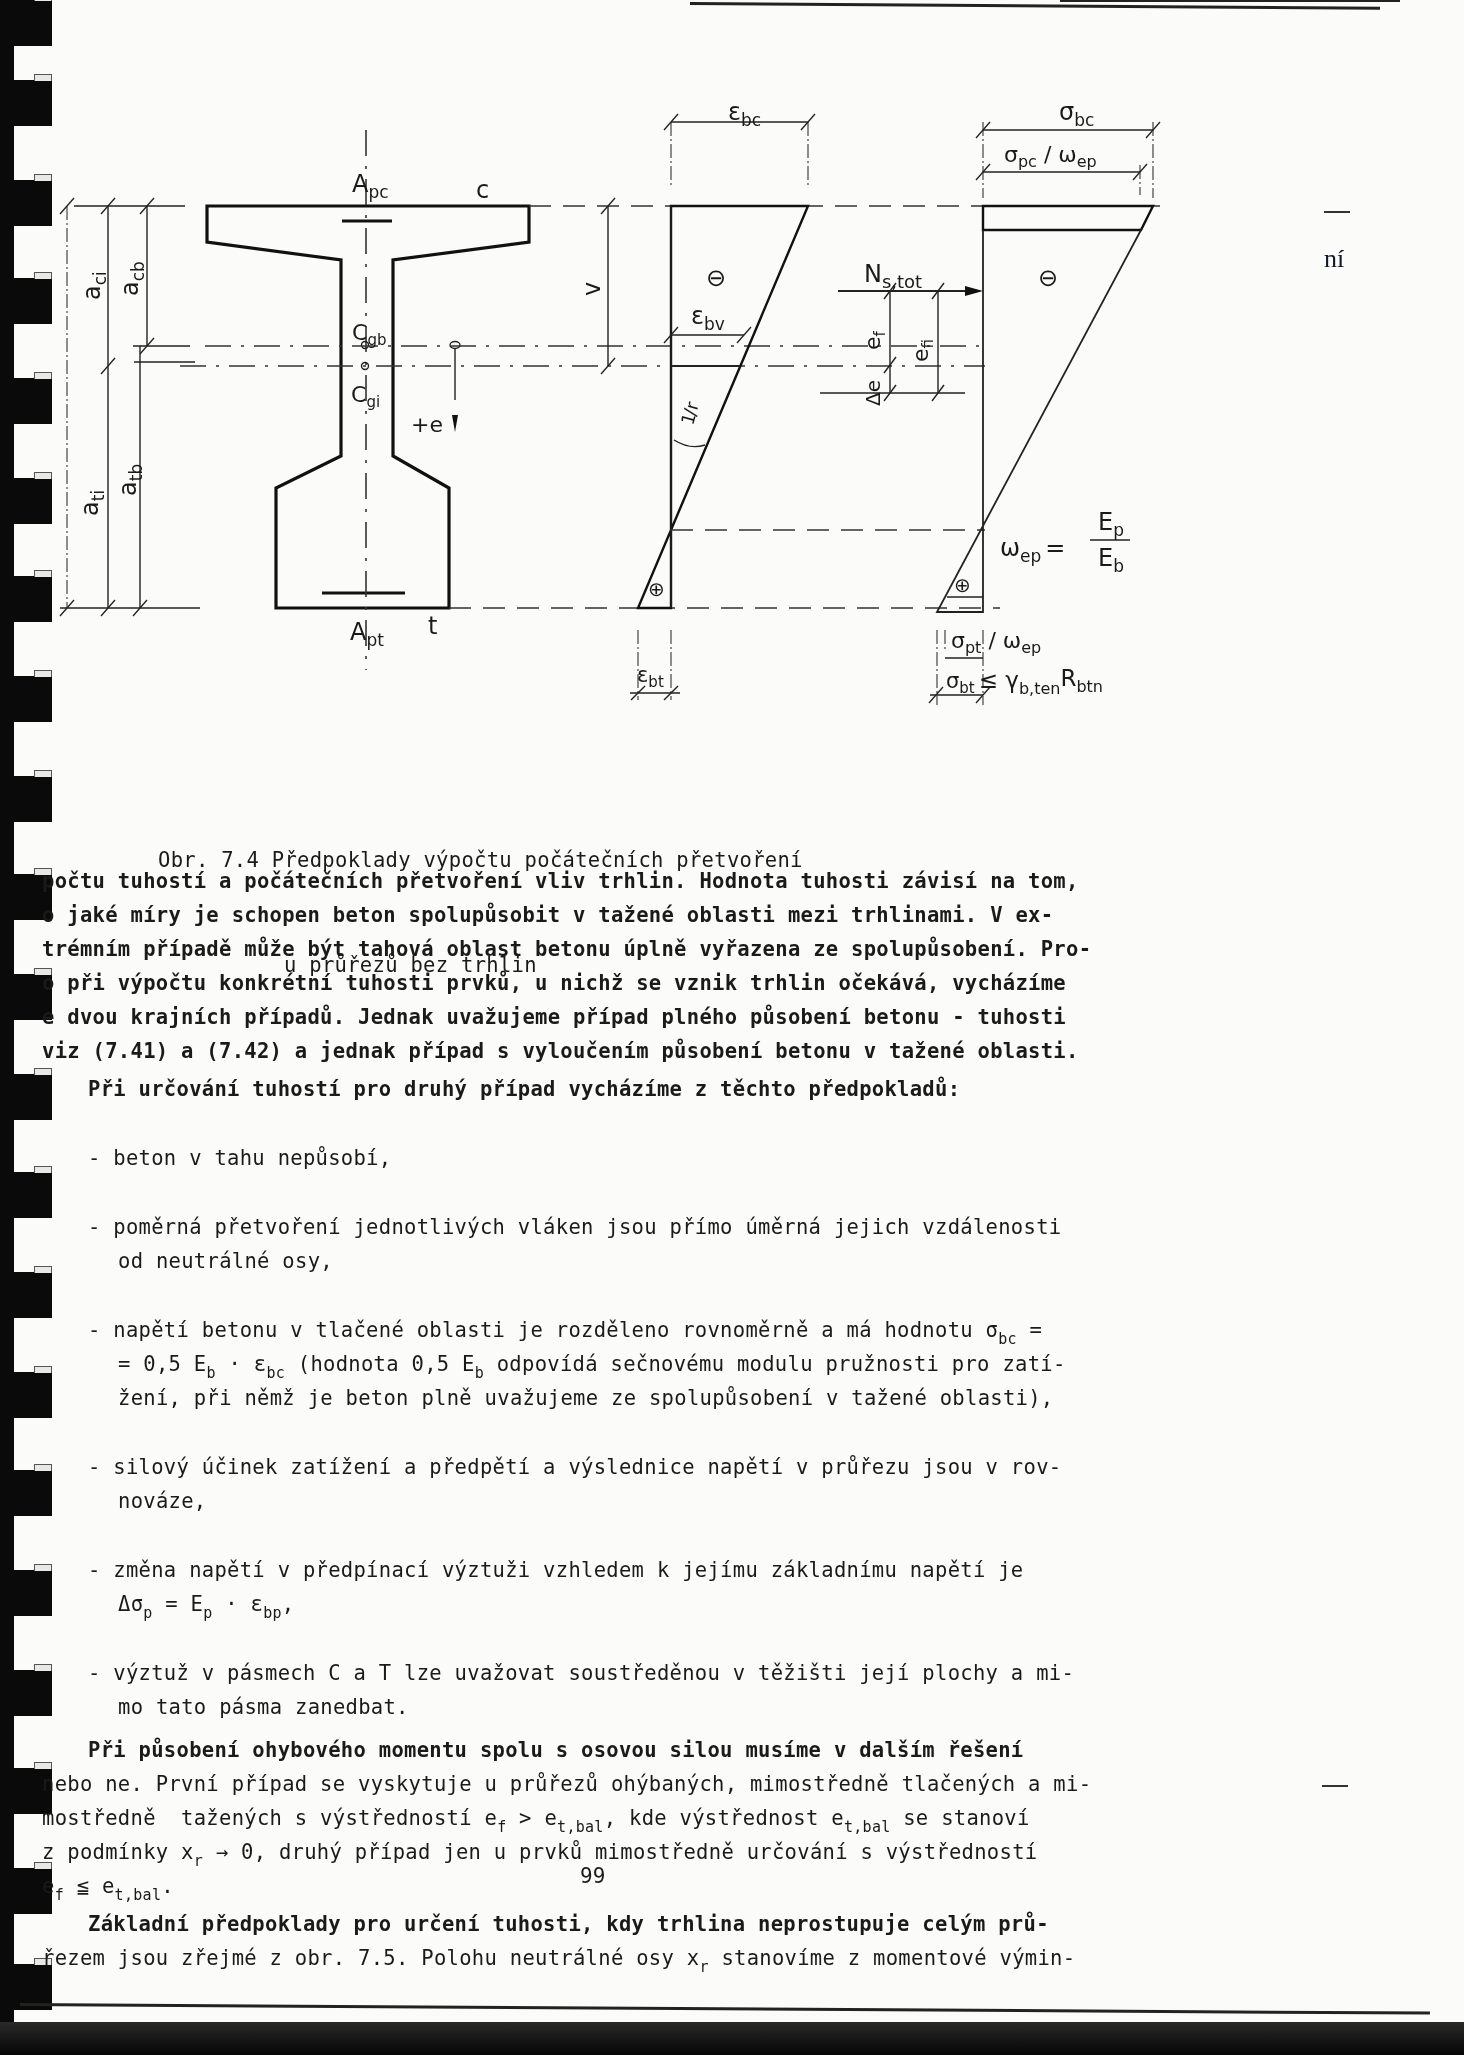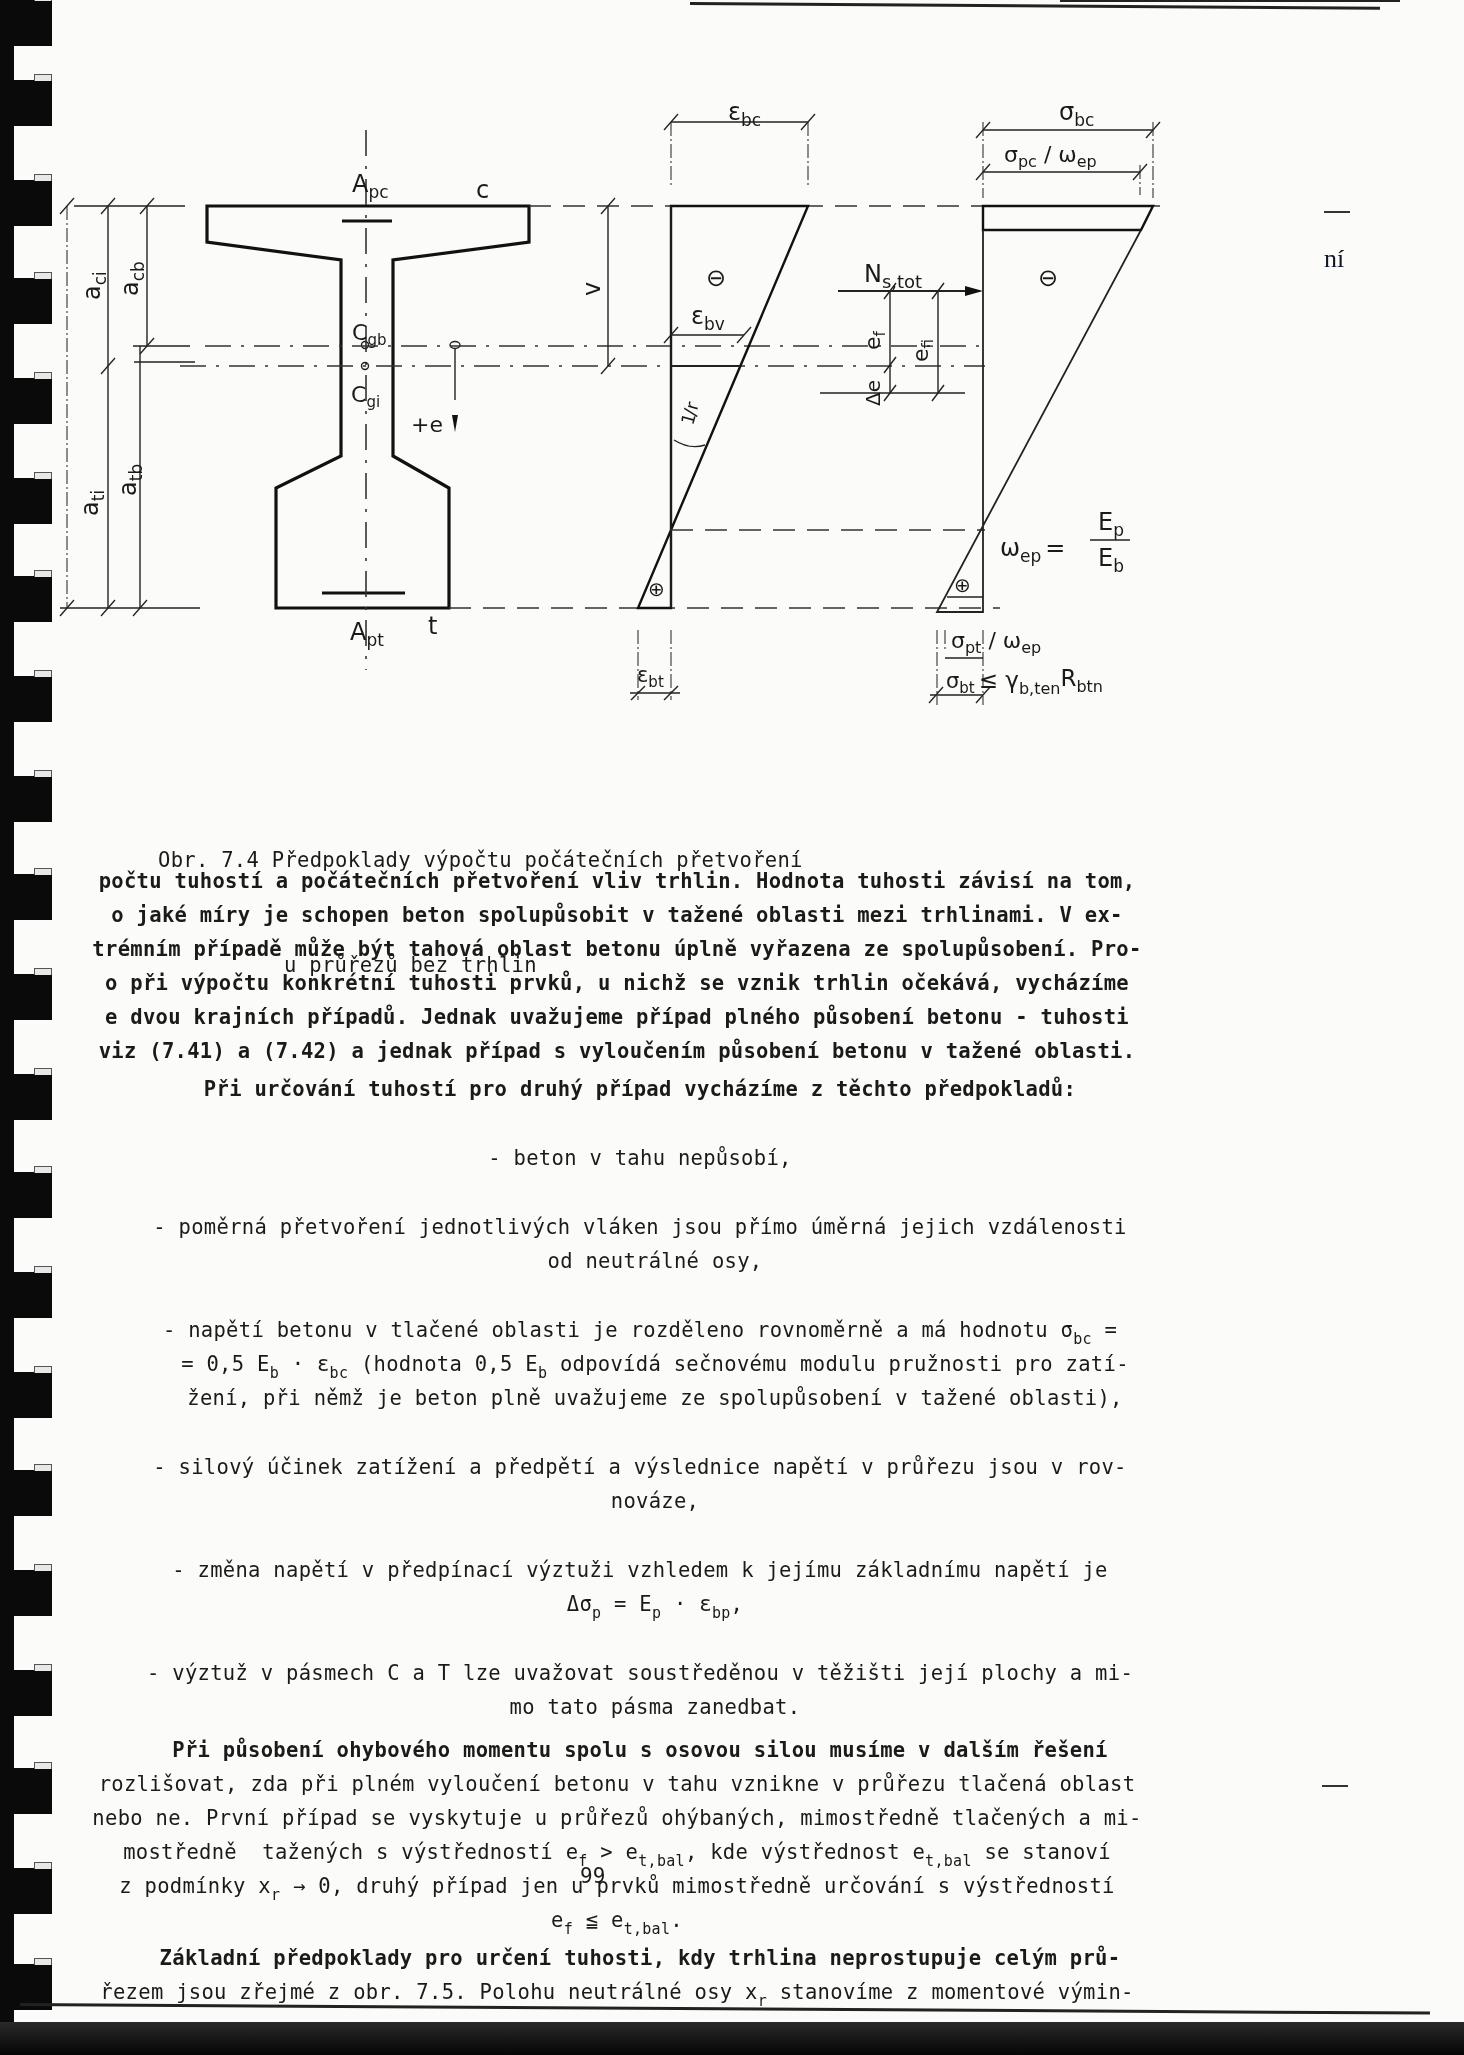--- a/index.html
+++ b/index.html
@@ -23,21 +23,21 @@
   svg.figure { position:absolute; left:0; top:0; width:1464px; height:740px; }
   svg.figure .thick { stroke:#111; stroke-width:3.2; fill:none; }
   svg.figure .thin { stroke:#222; stroke-width:1.4; fill:none; }
   svg.figure .dash { stroke:#333; stroke-width:1.6; fill:none; stroke-dasharray:22 12; }
   svg.figure .dashdot { stroke:#333; stroke-width:1.6; fill:none; stroke-dasharray:26 10 3 10; }
   svg.figure .dim { stroke:#333; stroke-width:1.1; fill:none; stroke-dasharray:14 3 2 3; }
   svg.figure text { font-family:"DejaVu Sans","Liberation Sans",sans-serif; fill:#1a1a1a; }
 
   .caption { position:absolute; left:158px; top:773px; font-size:20.5px; line-height:35px; white-space:pre; letter-spacing:0.3px; }
   .caption .l2 { padding-left:126px; }
-  .body { position:absolute; left:42px; top:864px; width:1150px; font-size:20.5px; letter-spacing:0.3px;text-align:center; }
+  .body { position:absolute; left:42px; top:864px; width:1150px; font-size:20.5px; letter-spacing:0.3px; }
   .line { height:34px; line-height:34px; white-space:pre; }
   .line.bold { font-weight:bold; }
   .indent { padding-left:46px;font-weight:bold; }
   .bullet { padding-left:46px;margin-top:35px; }
   .bullet-cont { padding-left:76px; }
   sub { font-size:15px; vertical-align:-7px; line-height:0; }
   .page-num { position:absolute; left:580px; top:1864px; font-size:21px; }
 </style>
 </head>
 <body>
@@ -242,21 +242,20 @@
   <div class="line bullet-cont"><span>= 0,5 E</span><sub>b</sub><span> · ε</span><sub>bc</sub><span> (hodnota 0,5 E</span><sub>b</sub><span> odpovídá sečnovému modulu pružnosti pro zatí-</span></div>
   <div class="line bullet-cont">žení, při němž je beton plně uvažujeme ze spolupůsobení v tažené oblasti),</div>
   <div class="line bullet">- silový účinek zatížení a předpětí a výslednice napětí v průřezu jsou v rov-</div>
   <div class="line bullet-cont">nováze,</div>
   <div class="line bullet">- změna napětí v předpínací výztuži vzhledem k jejímu základnímu napětí je</div>
   <div class="line bullet-cont"><span>Δσ</span><sub>p</sub><span> = E</span><sub>p</sub><span> · ε</span><sub>bp</sub><span>,</span></div>
   <div class="line bullet">- výztuž v pásmech C a T lze uvažovat soustředěnou v těžišti její plochy a mi-</div>
   <div class="line bullet-cont">mo tato pásma zanedbat.</div>
 
   <div class="line indent" style="margin-top:9px">Při působení ohybového momentu spolu s osovou silou musíme v dalším řešení</div>
-  <div class="line">rozlišovat, zda při plném vyloučení betonu v tahu vznikne v průřezu tlačená oblast</div>
   <div class="line">nebo ne. První případ se vyskytuje u průřezů ohýbaných, mimostředně tlačených a mi-</div>
   <div class="line"><span>mostředně  tažených s výstředností e</span><sub>f</sub><span> &gt; e</span><sub>t,bal</sub><span>, kde výstřednost e</span><sub>t,bal</sub><span> se stanoví</span></div>
   <div class="line"><span>z podmínky x</span><sub>r</sub><span> → 0, druhý případ jen u prvků mimostředně určování s výstředností</span></div>
   <div class="line"><span>e</span><sub>f</sub><span> ≦ e</span><sub>t,bal</sub><span>.</span></div>
 
   <div class="line indent" style="margin-top:4px">Základní předpoklady pro určení tuhosti, kdy trhlina neprostupuje celým prů-</div>
   <div class="line"><span>řezem jsou zřejmé z obr. 7.5. Polohu neutrálné osy x</span><sub>r</sub><span> stanovíme z momentové výmin-</span></div>
 </div>
 
 <div class="page-num">99</div>

